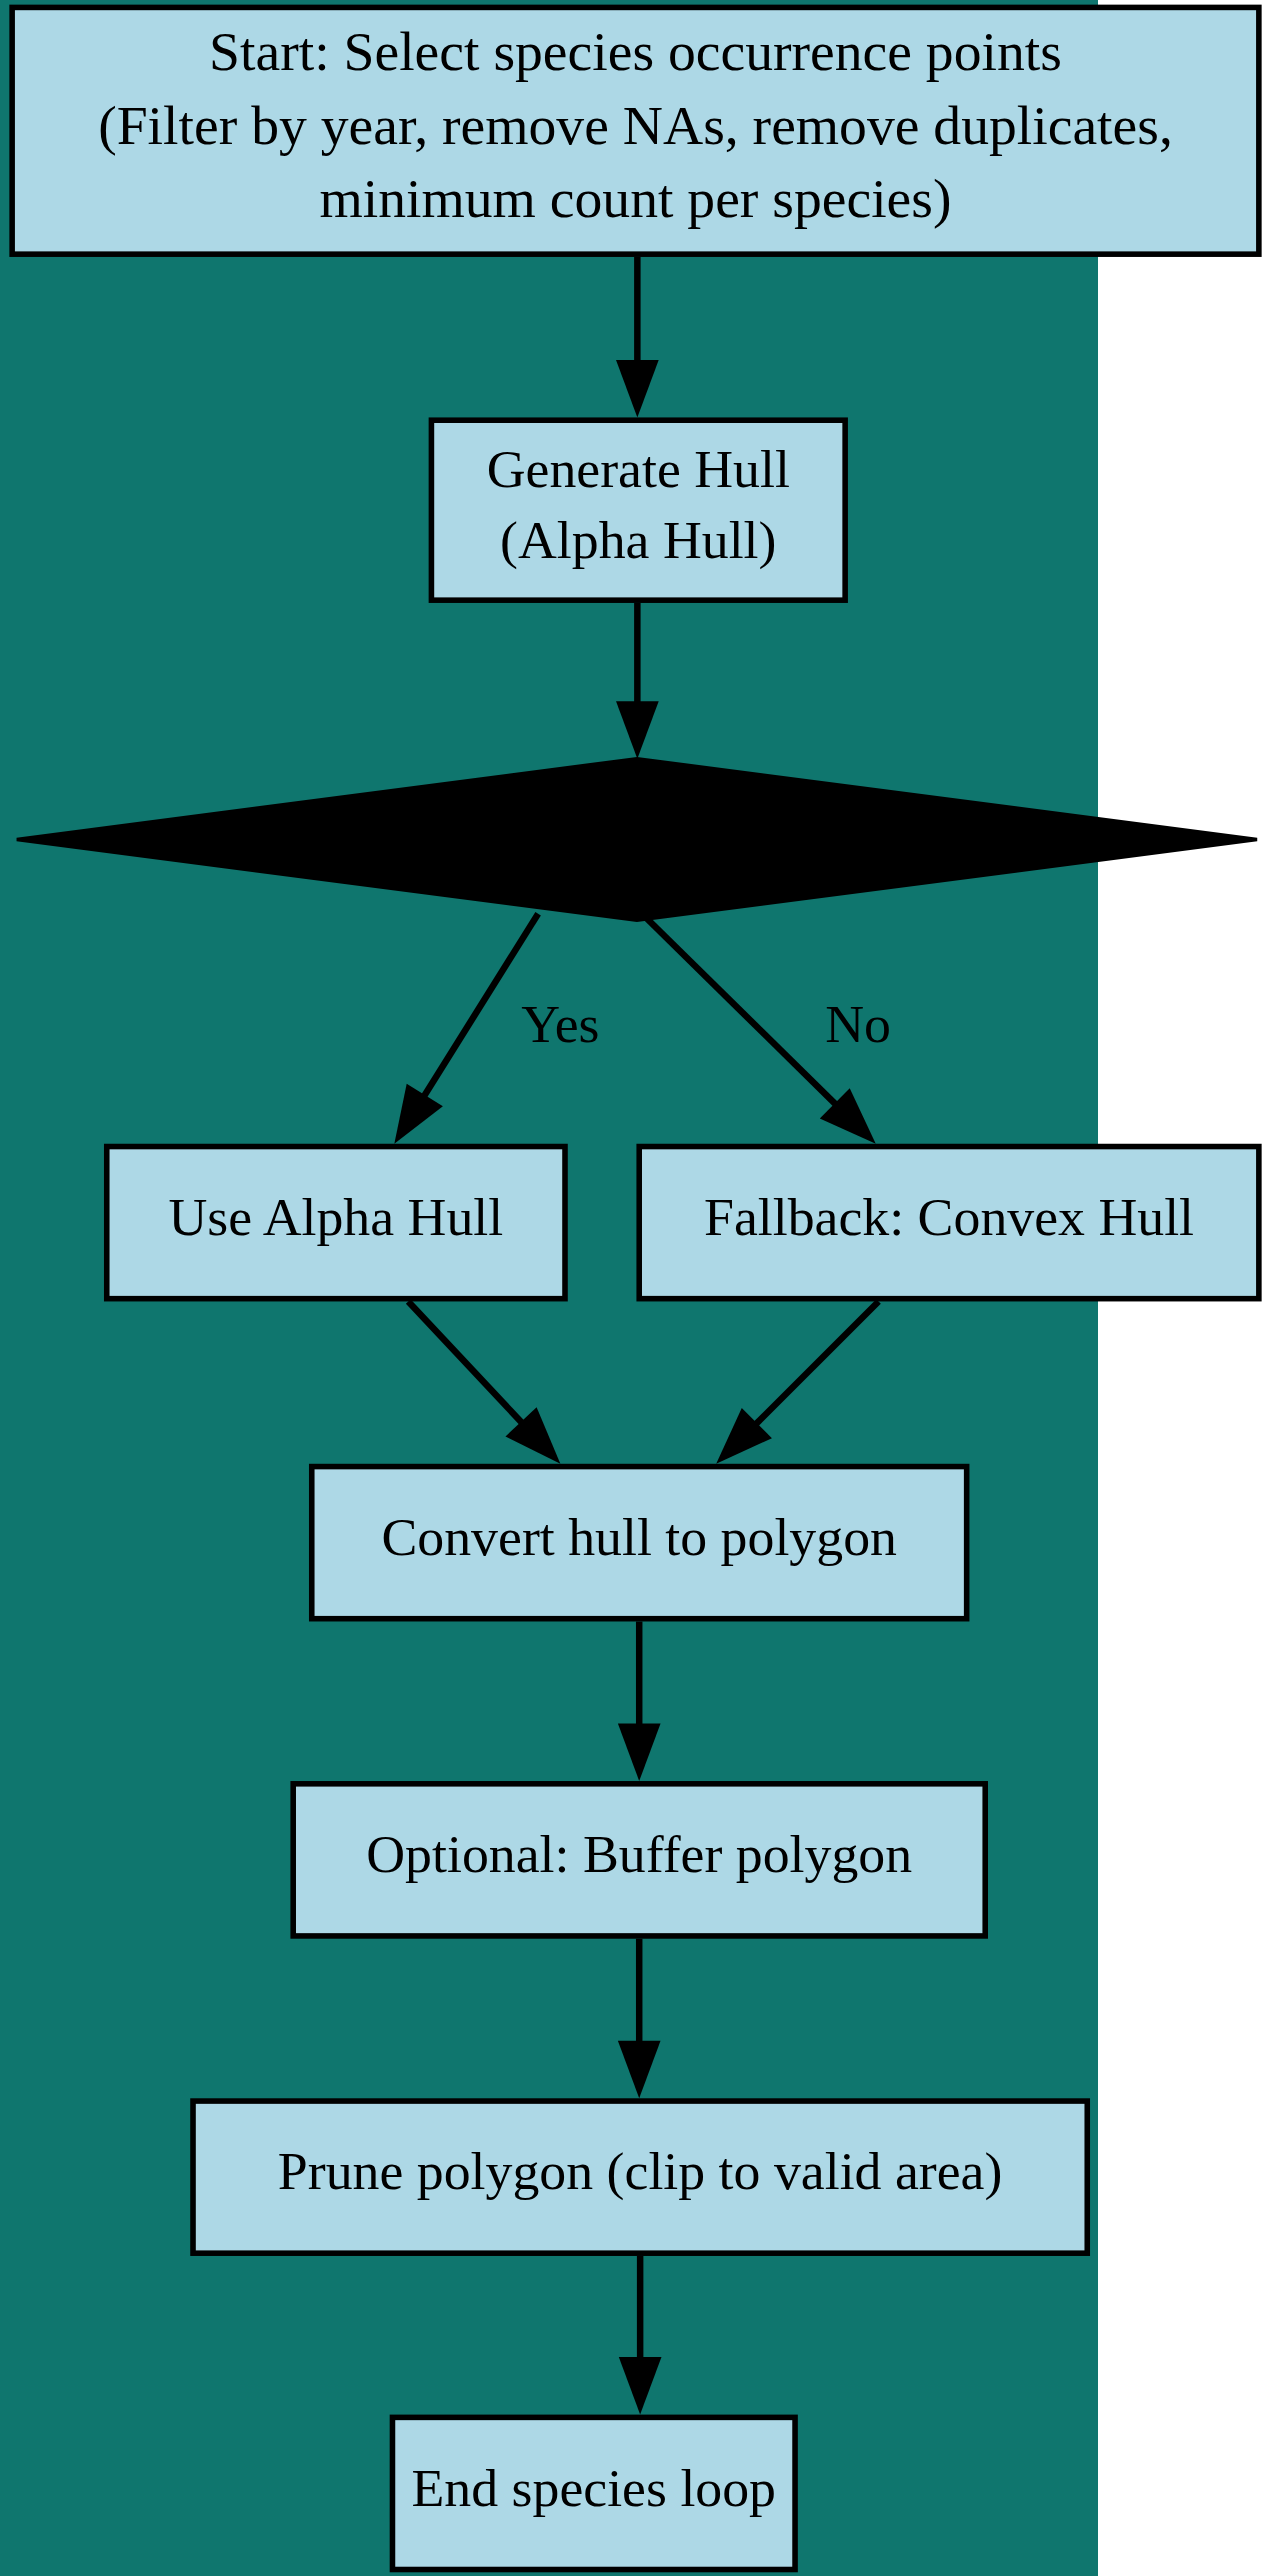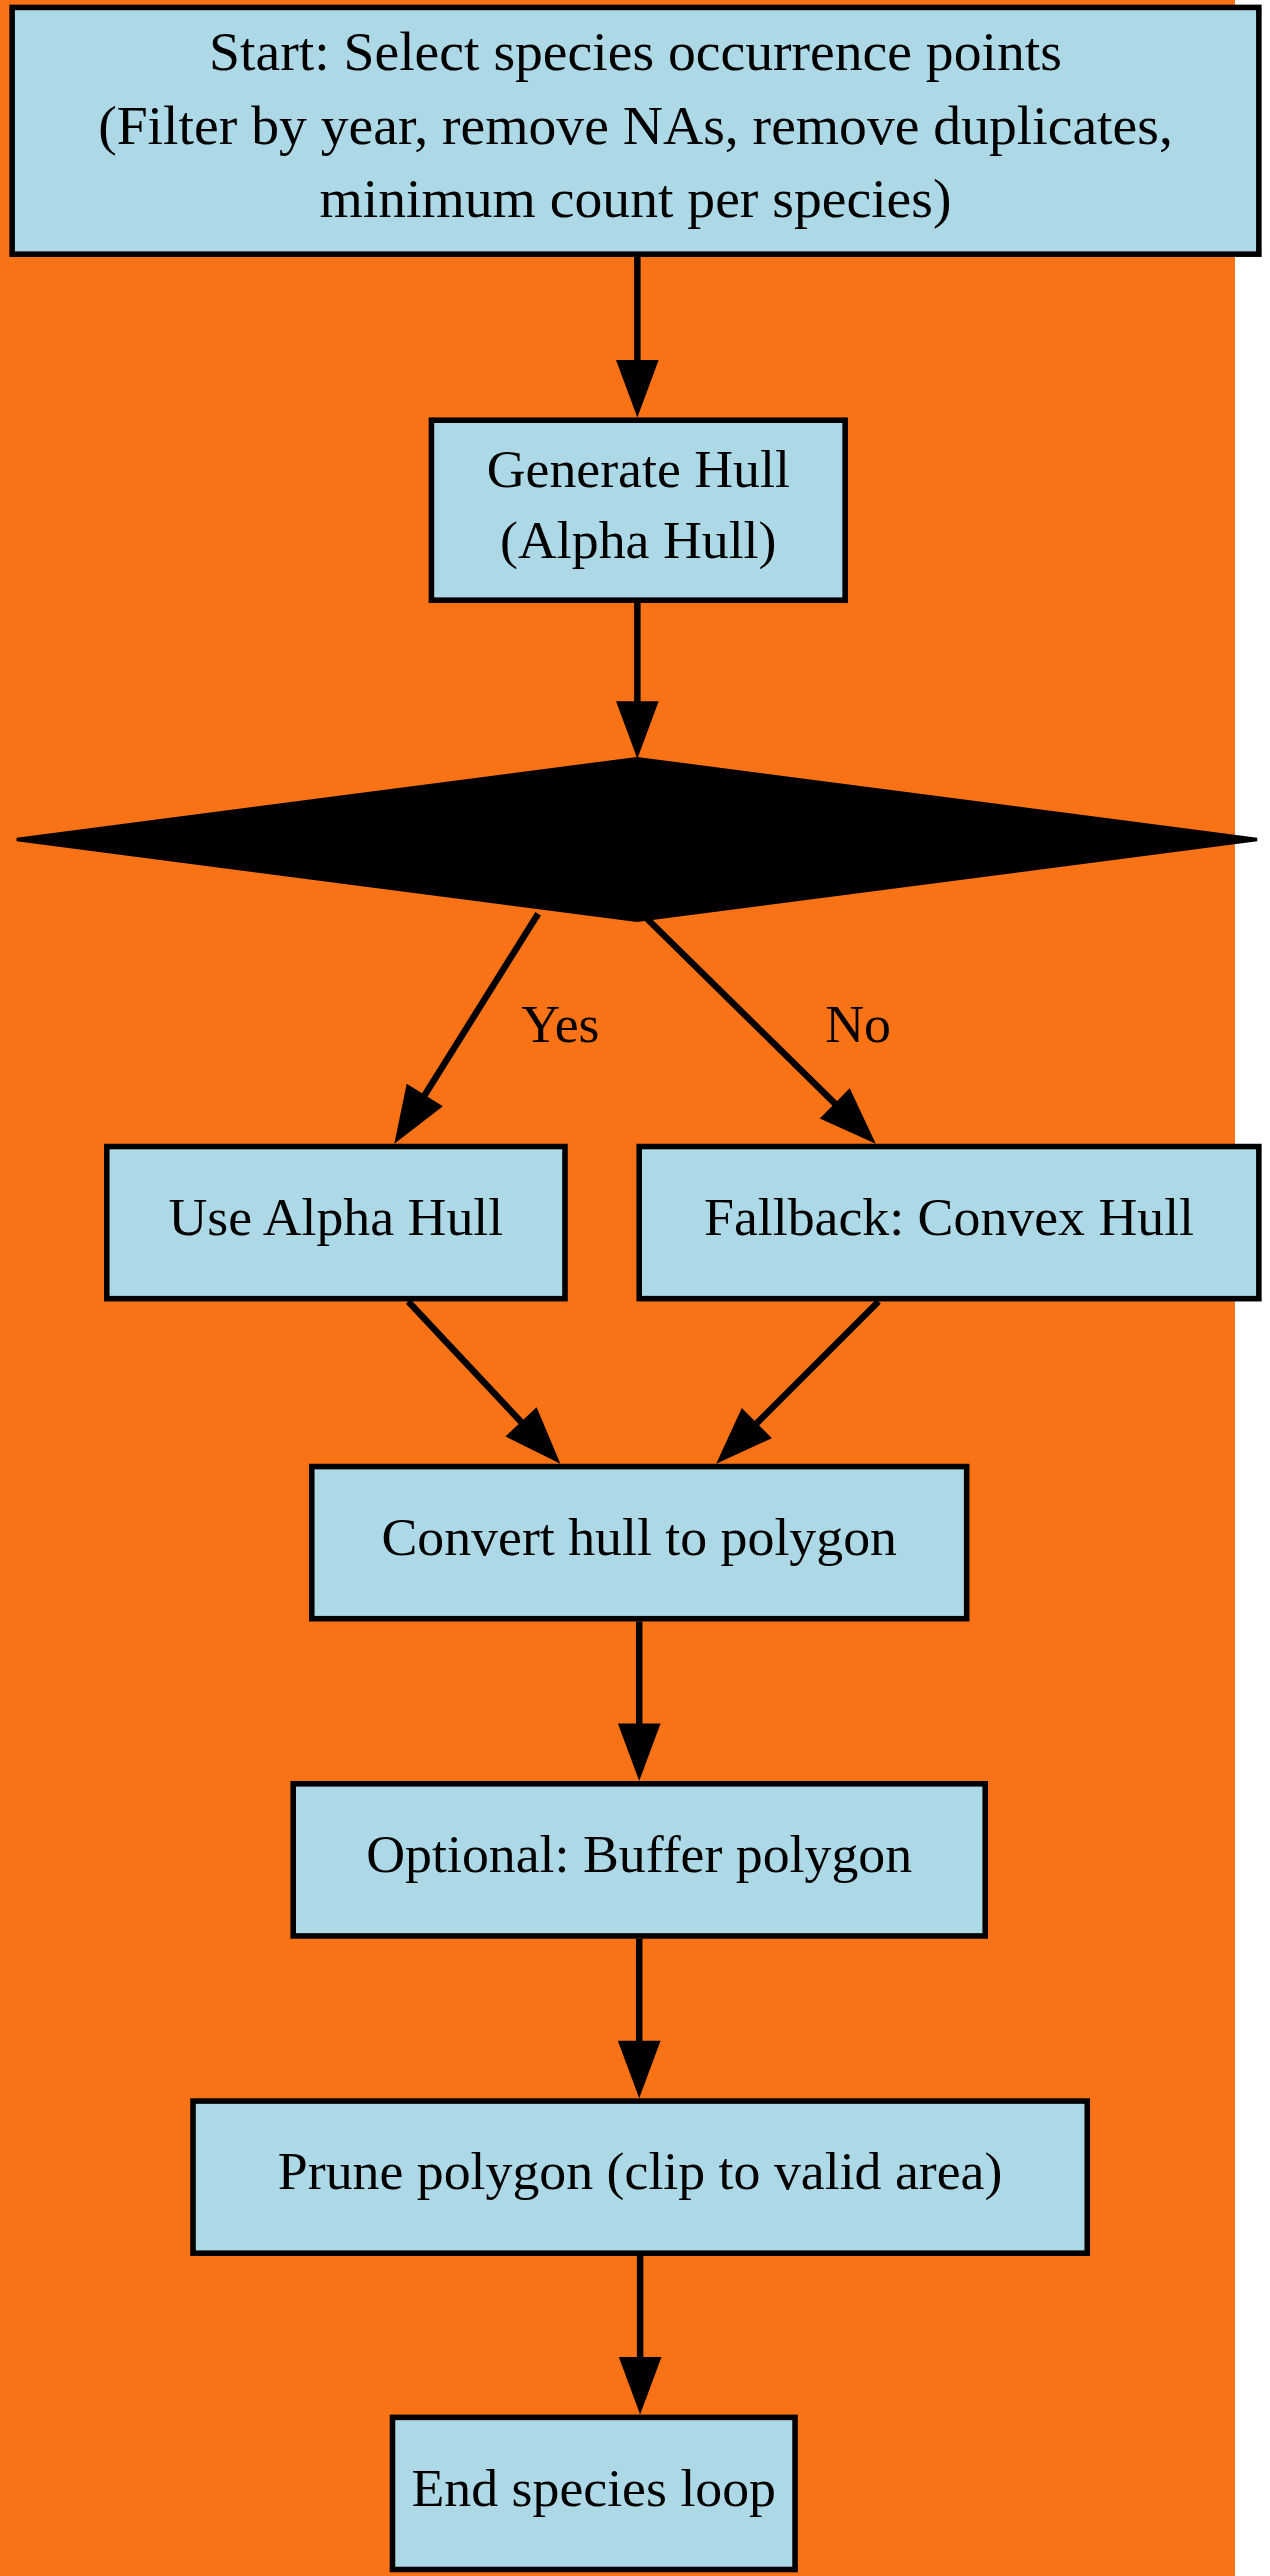--- a/index.html
+++ b/index.html
@@ -9,23 +9,23 @@
     background: #ffffff;
   }
   body {
     width: 1271px;
     height: 2576px;
     overflow: hidden;
     font-family: "Liberation Serif", "DejaVu Serif", serif;
   }
   #flow-root {
     position: relative;
-    width: 1235px;
+    width: 1098px;
     height: 2576px;
-    background: #f97316;
+    background: #0f766e;
   }
   svg.flow-canvas {
     display: block;
     width: 1271px;
     height: 2576px;
   }
   .node-box {
     stroke: #000000;
     stroke-width: 6;
   }

